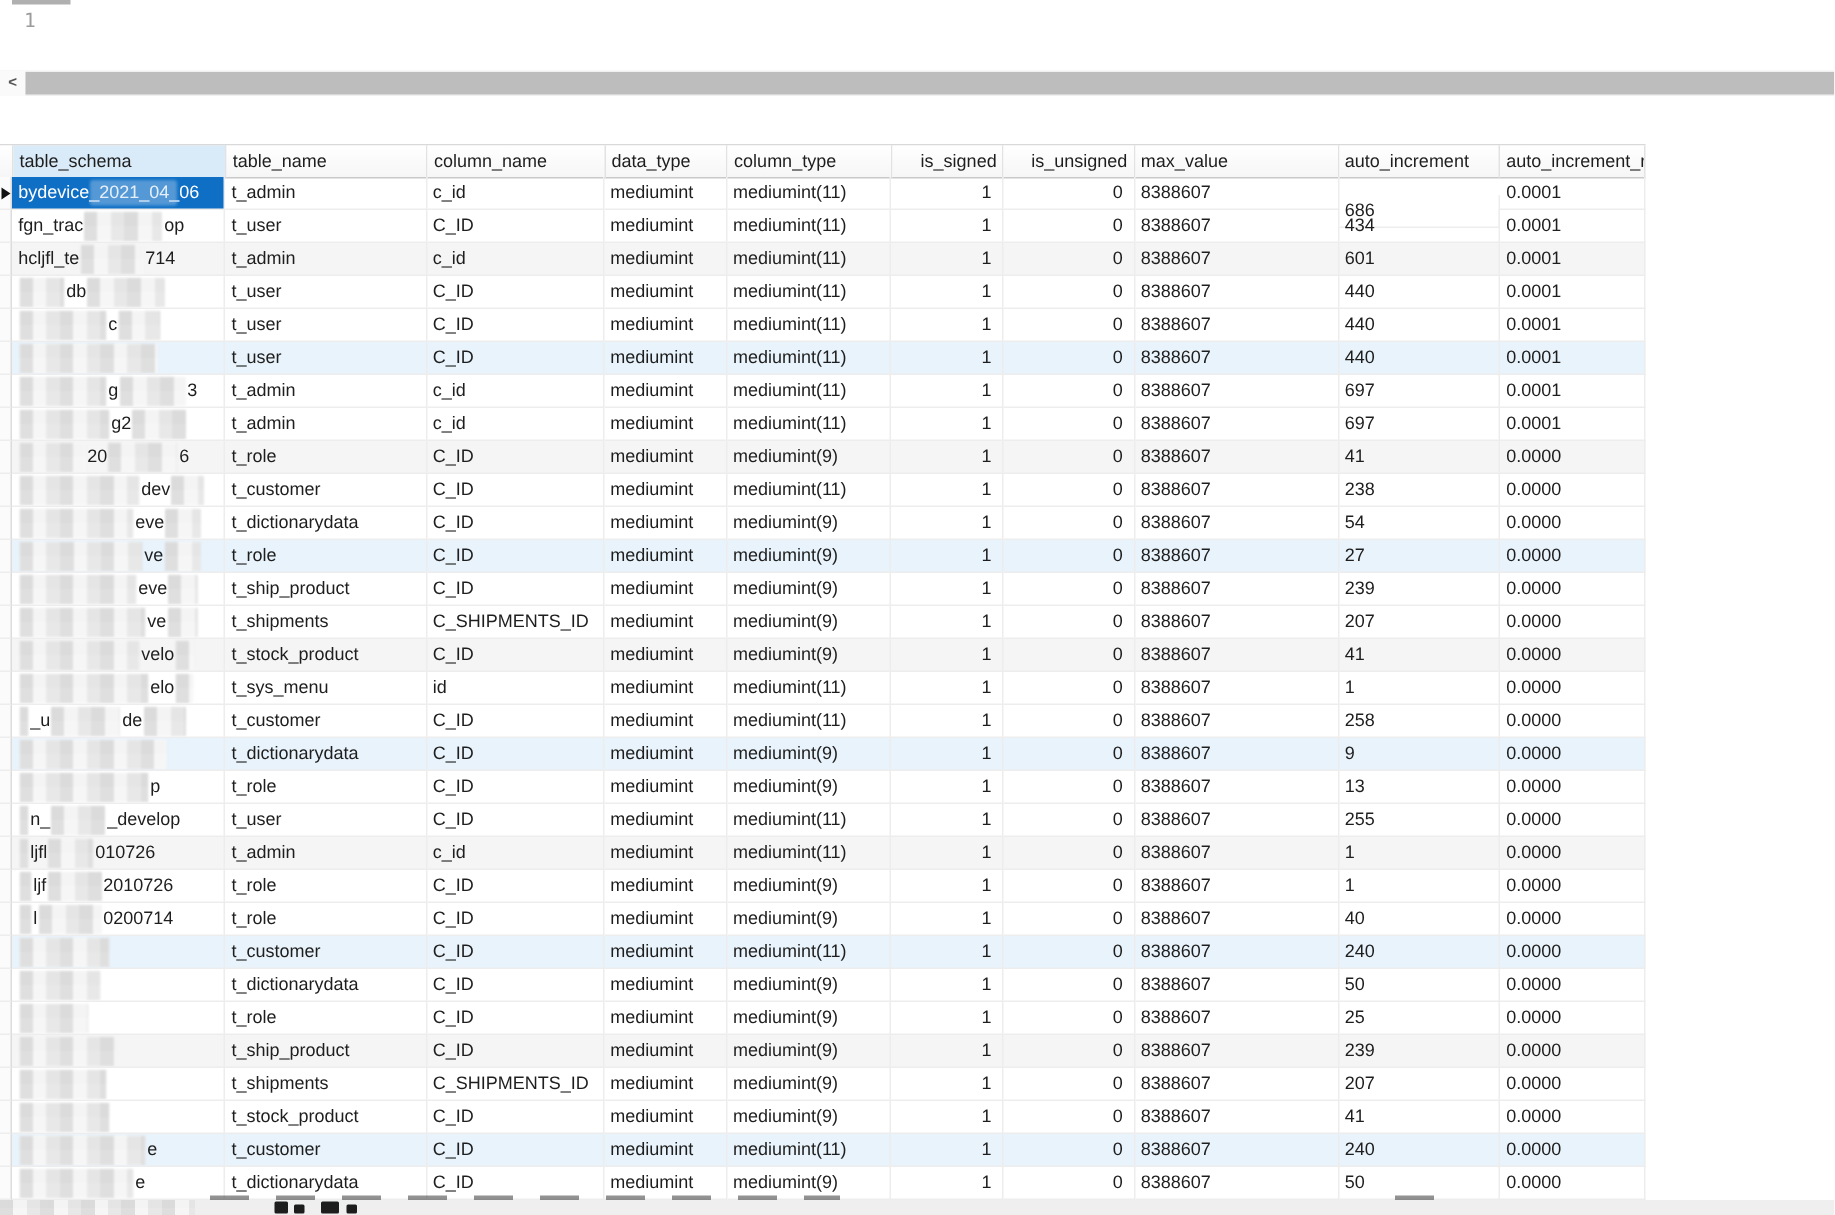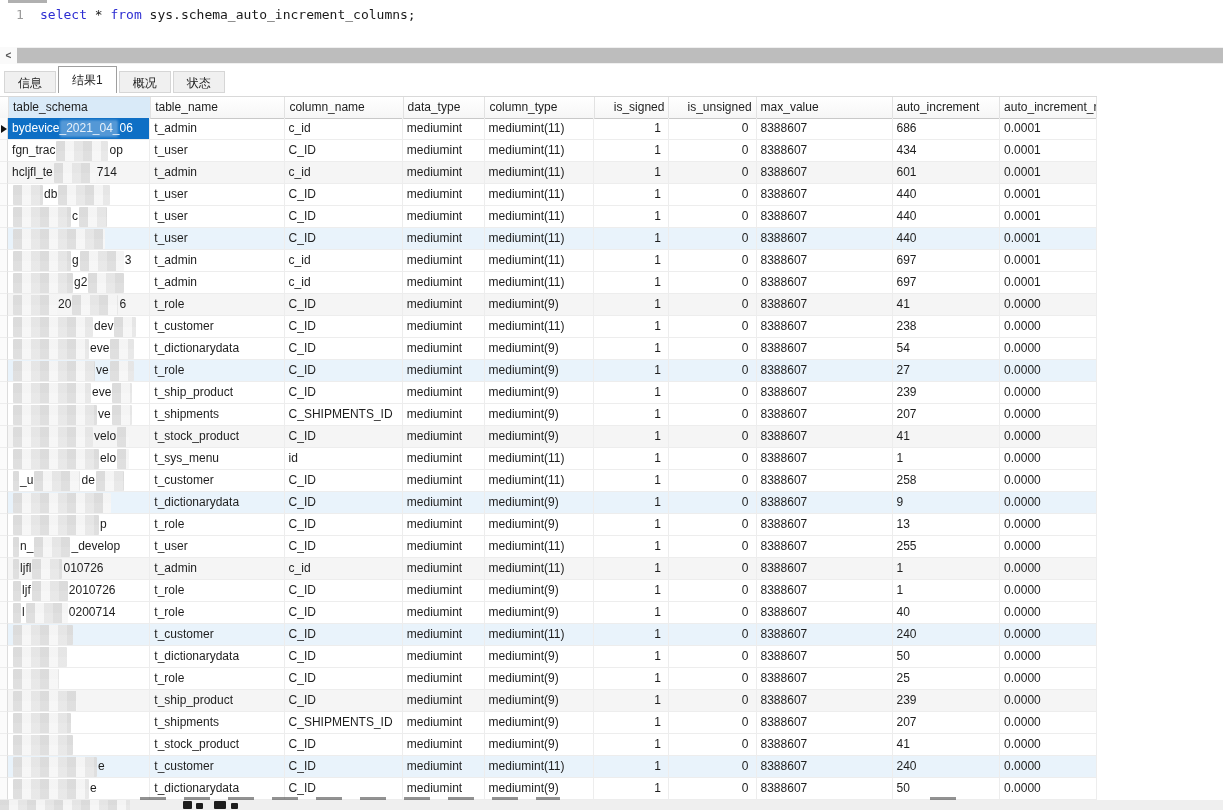--- a/index.html
+++ b/index.html
@@ -64,34 +64,27 @@
     background:repeating-linear-gradient(90deg,#3a3a3a 0 26px,transparent 26px 44px);}
 </style>
 </head>
 <body>
 
 <div id="app">
 
   <div id="editor">
     <div id="top-sliver"></div>
     <div class="linenum">1</div>
-    <div class="sqlline"><span class="kw">select</span><span class="plain"> * </span><span class="kw">from</span><span class="plain"> sys.schema_auto_increment_columns;</span></div>
   </div>
 
   <div id="hscroll">
     <div class="lbtn">&lt;</div>
     <div class="thumb"></div>
   </div>
 
-  <div id="tabbar">
-    <div class="tab"><span>信息</span></div>
-    <div class="tab active"><span>结果1</span></div>
-    <div class="tab"><span>概况</span></div>
-    <div class="tab"><span>状态</span></div>
-  </div>
 
   <div id="grid">
       <div class="hrow">
         <div class="hcell" style="width: 9px;"></div>
         <div class="hcell hsel" style="width: 159px;">table_schema</div>
         <div class="hcell" style="width: 150px;">table_name</div>
         <div class="hcell" style="width: 132px;">column_name</div>
         <div class="hcell" style="width: 91px;">data_type</div>
         <div class="hcell" style="width: 122px;">column_type</div>
         <div class="hcell" style="width: 83px; text-align: right;">is_signed</div>
@@ -105,21 +98,21 @@
           <div class="tri"></div>
         </div>
         <div class="cell selcell" style="width: 159px;"><span class="seg">bydevice_2021_04_06</span><span class="selmz"></span></div>
         <div class="cell" style="width: 150px;">t_admin</div>
         <div class="cell" style="width: 132px;">c_id</div>
         <div class="cell" style="width: 91px;">mediumint</div>
         <div class="cell" style="width: 122px;">mediumint(11)</div>
         <div class="cell num" style="width: 83px;">1</div>
         <div class="cell num" style="width: 97px;">0</div>
         <div class="cell" style="width: 152px;">8388607</div>
-        <div class="cell" style="width: 120px;">686</div>
+        <div class="cell" style="width: 120px; margin-top: 12px;">686</div>
         <div class="cell" style="width: 108px;">0.0001</div>
       </div>
       <div class="row">
         <div class="mcell"></div>
         <div class="cell" style="width: 159px;"><span class="seg">fgn_trac</span><span class="mz" style="width: 52px;"></span><span class="seg">op</span></div>
         <div class="cell" style="width: 150px;">t_user</div>
         <div class="cell" style="width: 132px;">C_ID</div>
         <div class="cell" style="width: 91px;">mediumint</div>
         <div class="cell" style="width: 122px;">mediumint(11)</div>
         <div class="cell num" style="width: 83px;">1</div>

